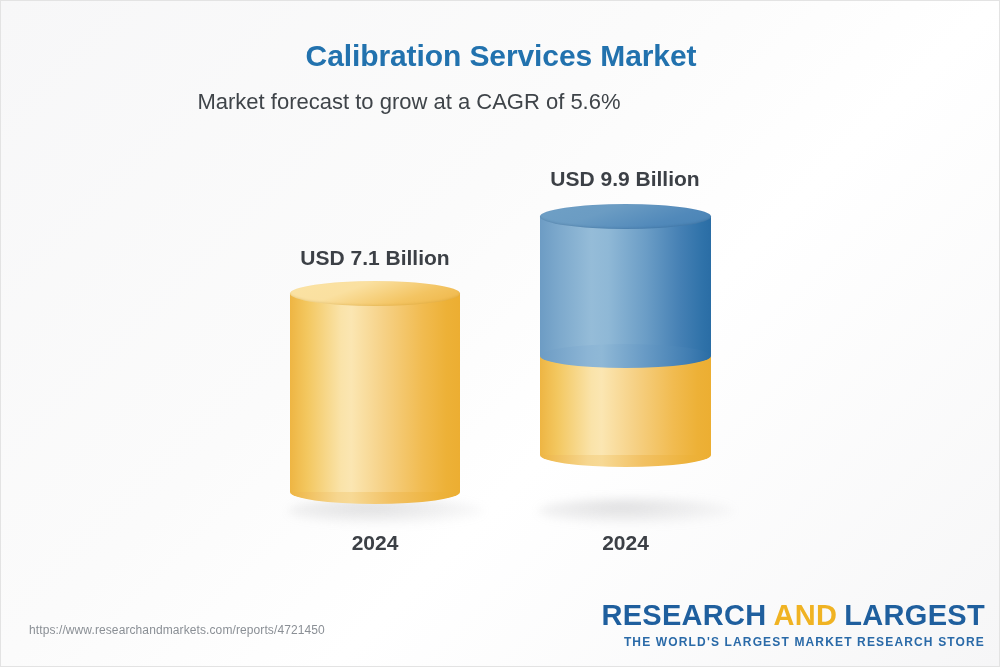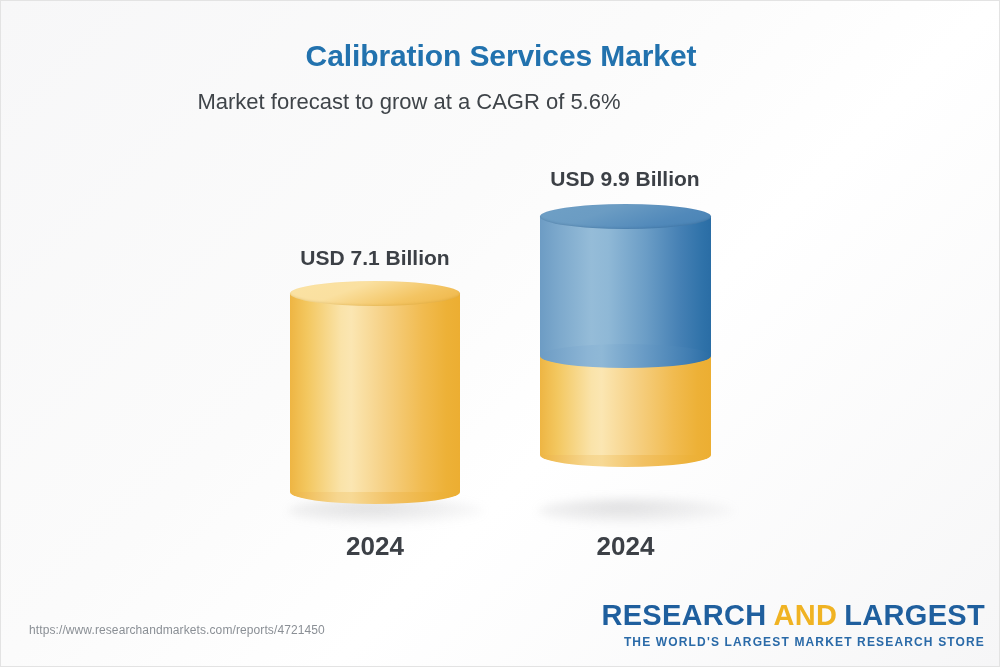--- a/index.html
+++ b/index.html
@@ -63,21 +63,21 @@
     font-size: 21px;
     font-weight: bold;
     color: #3c4046;
     white-space: nowrap;
   }
 
   
   .cat-label {
     position: absolute;
     text-align: center;
-    font-size: 26px;
+    font-size: 21px;
     font-weight: bold;
     color: #3c4046;
     white-space: nowrap;
   }
 
   
   .cyl {
     position: absolute;
   }
   

